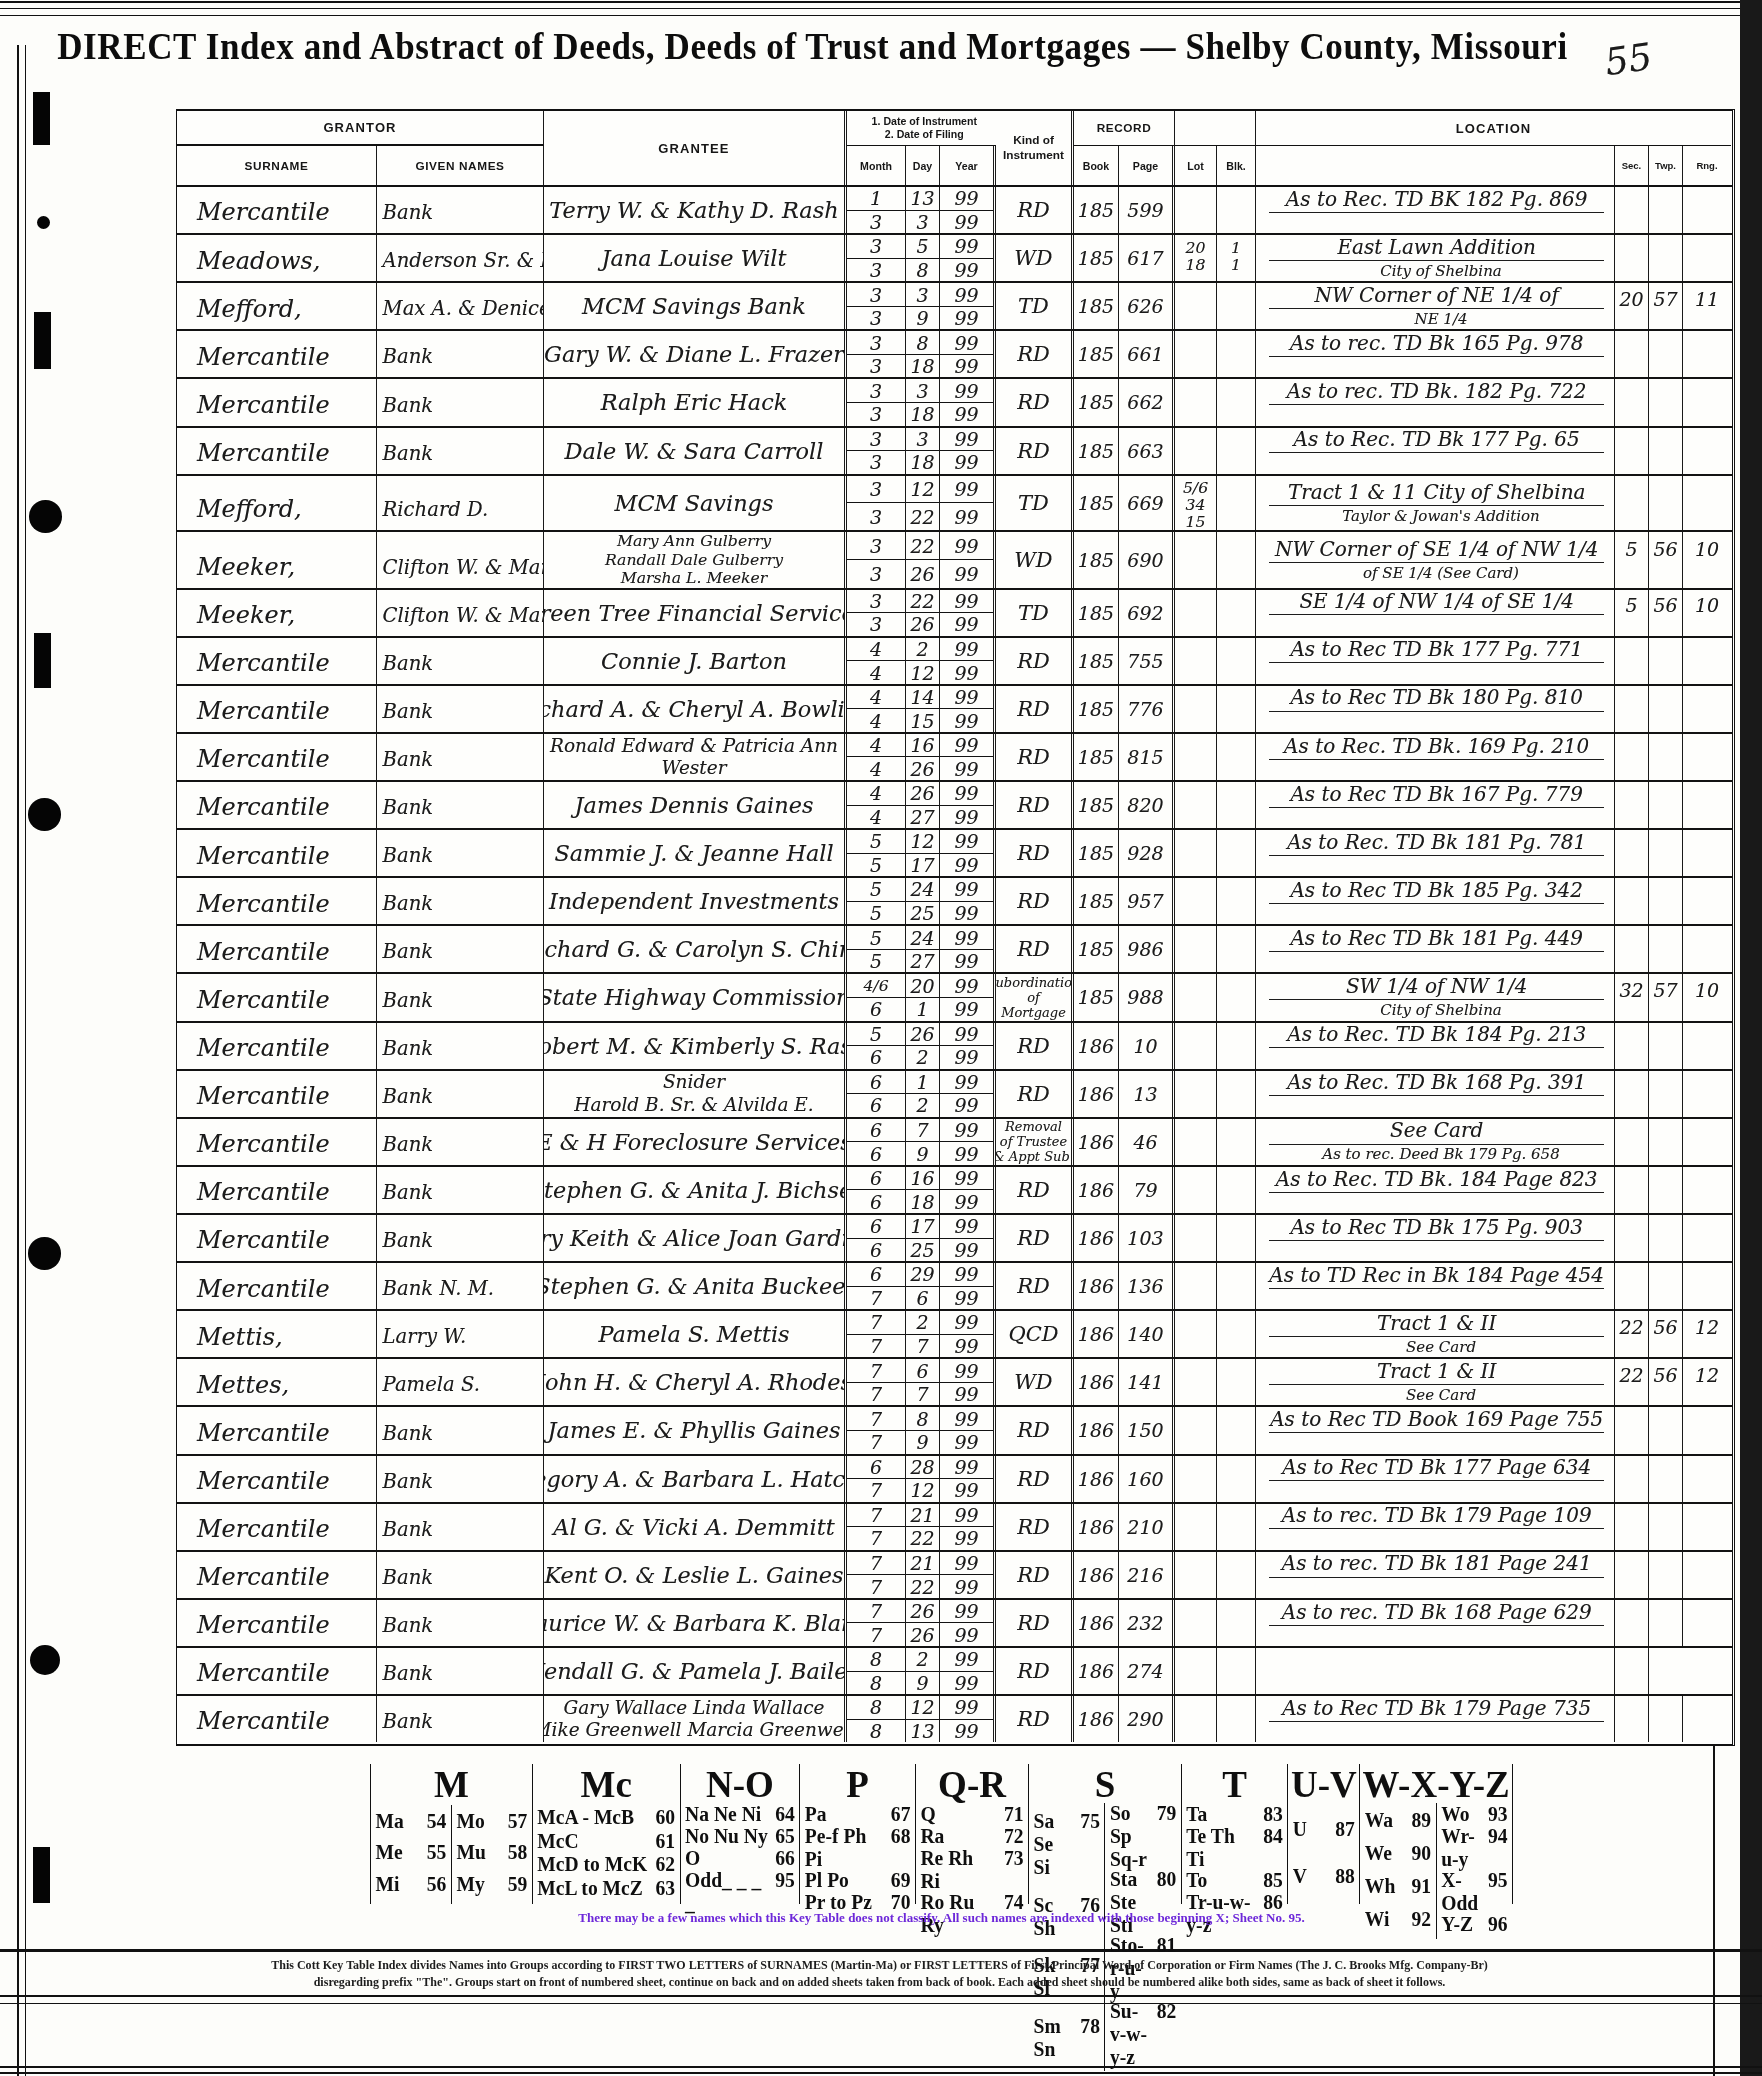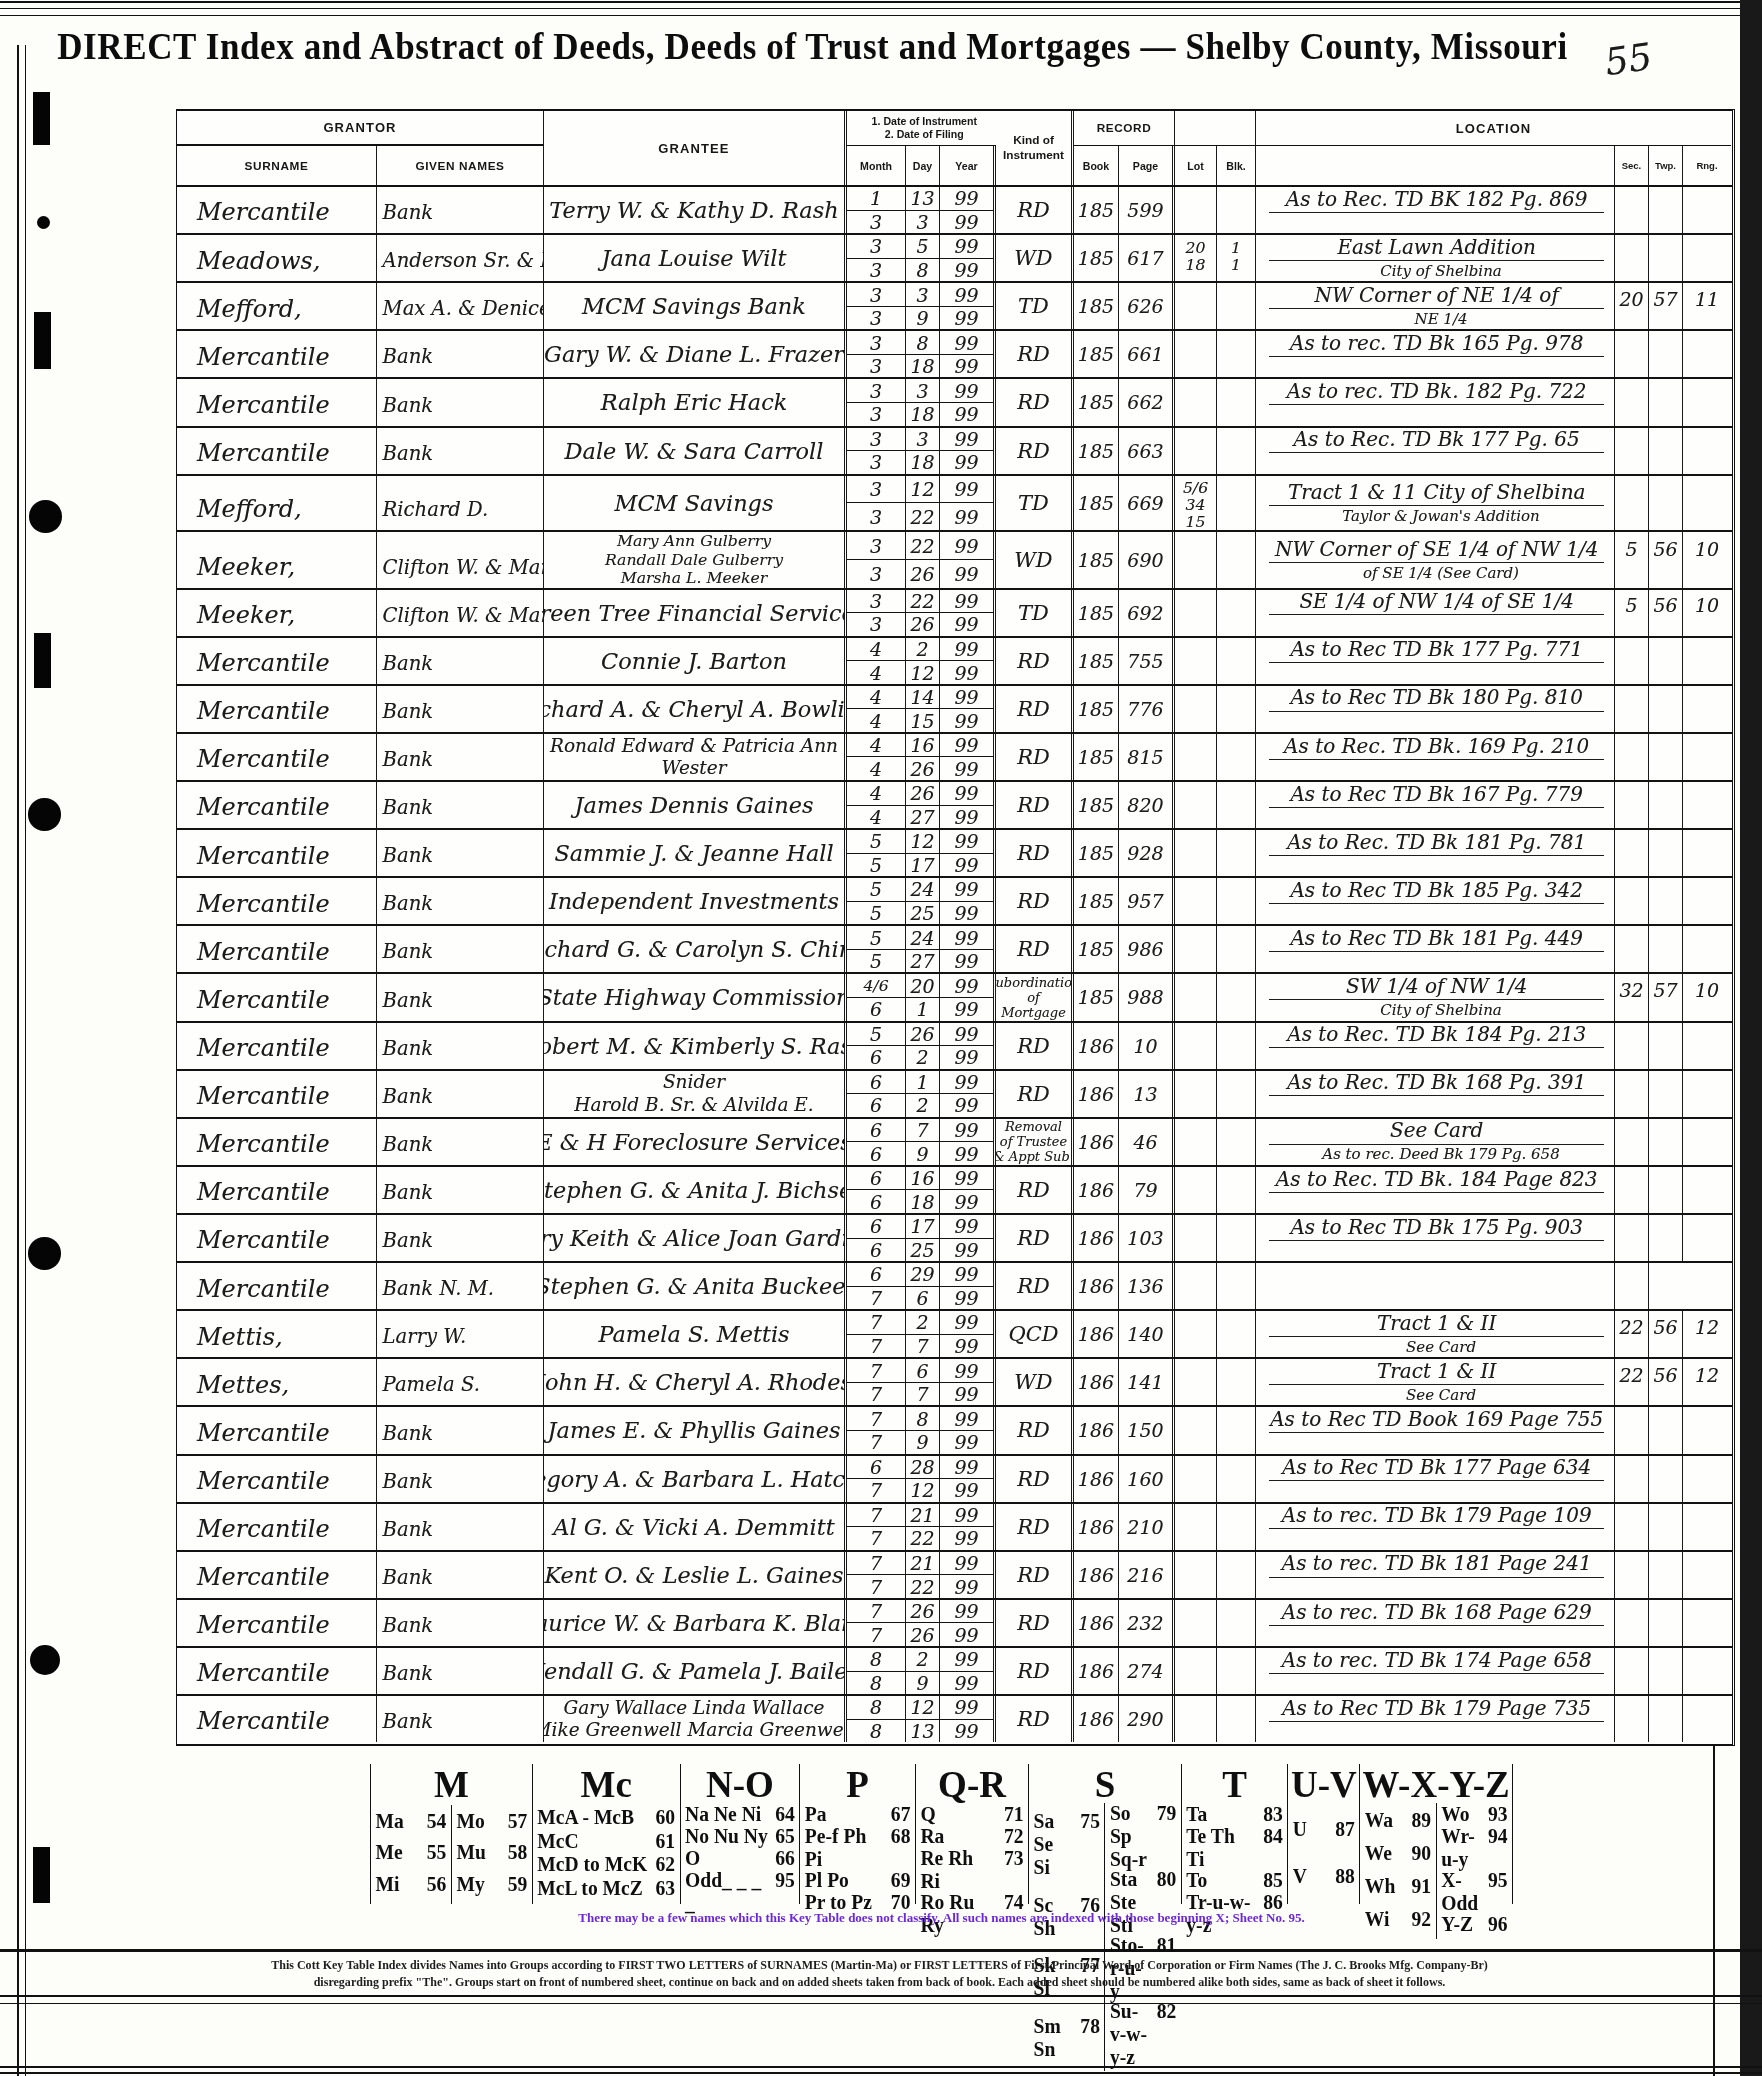--- a/index.html
+++ b/index.html
@@ -924,20 +924,23 @@
             <div class="dv top hand">99</div>
             <div class="dv hand">99</div>
           </div>
           <div class="cell brd c-kind">
             <div class="hand">RD</div>
           </div>
           <div class="cell br c-num hand">186</div>
           <div class="cell brd c-num hand">136</div>
           <div class="cell br c-lot"></div>
           <div class="cell br c-lot"></div>
+          <div class="cell br c-loc">
+            <div class="loc1 hand">As to TD Rec in Bk 184  Page 454</div>
+          </div>
           <div class="cell br c-str"></div>
           <div class="cell br c-str"></div>
           <div class="cell c-str"></div>
         </div>
         <div class="row">
           <div class="cell br c-sur hand">Mettis,</div>
           <div class="cell br c-giv hand">Larry W.</div>
           <div class="cell brd c-grantee">
             <div class="hand gl1">Pamela S. Mettis</div>
           </div>
@@ -1191,23 +1194,20 @@
             <div class="dv top hand">99</div>
             <div class="dv hand">99</div>
           </div>
           <div class="cell brd c-kind">
             <div class="hand">RD</div>
           </div>
           <div class="cell br c-num hand">186</div>
           <div class="cell brd c-num hand">274</div>
           <div class="cell br c-lot"></div>
           <div class="cell br c-lot"></div>
-          <div class="cell br c-loc">
-            <div class="loc1 hand">As to rec. TD  Bk 174   Page 658</div>
-          </div>
           <div class="cell br c-str"></div>
           <div class="cell br c-str"></div>
           <div class="cell c-str"></div>
         </div>
         <div class="row">
           <div class="cell br c-sur hand">Mercantile</div>
           <div class="cell br c-giv hand">Bank</div>
           <div class="cell brd c-grantee">
             <div class="hand gl2">Gary Wallace   Linda Wallace</div>
             <div class="hand gl2">Mike Greenwell  Marcia Greenwell</div>

